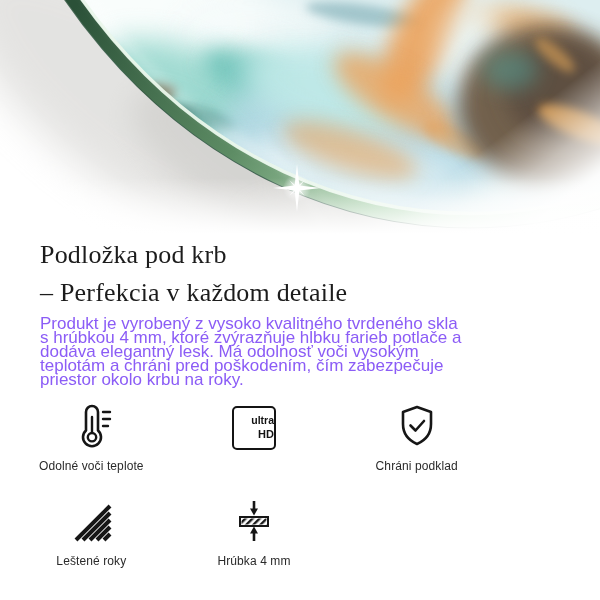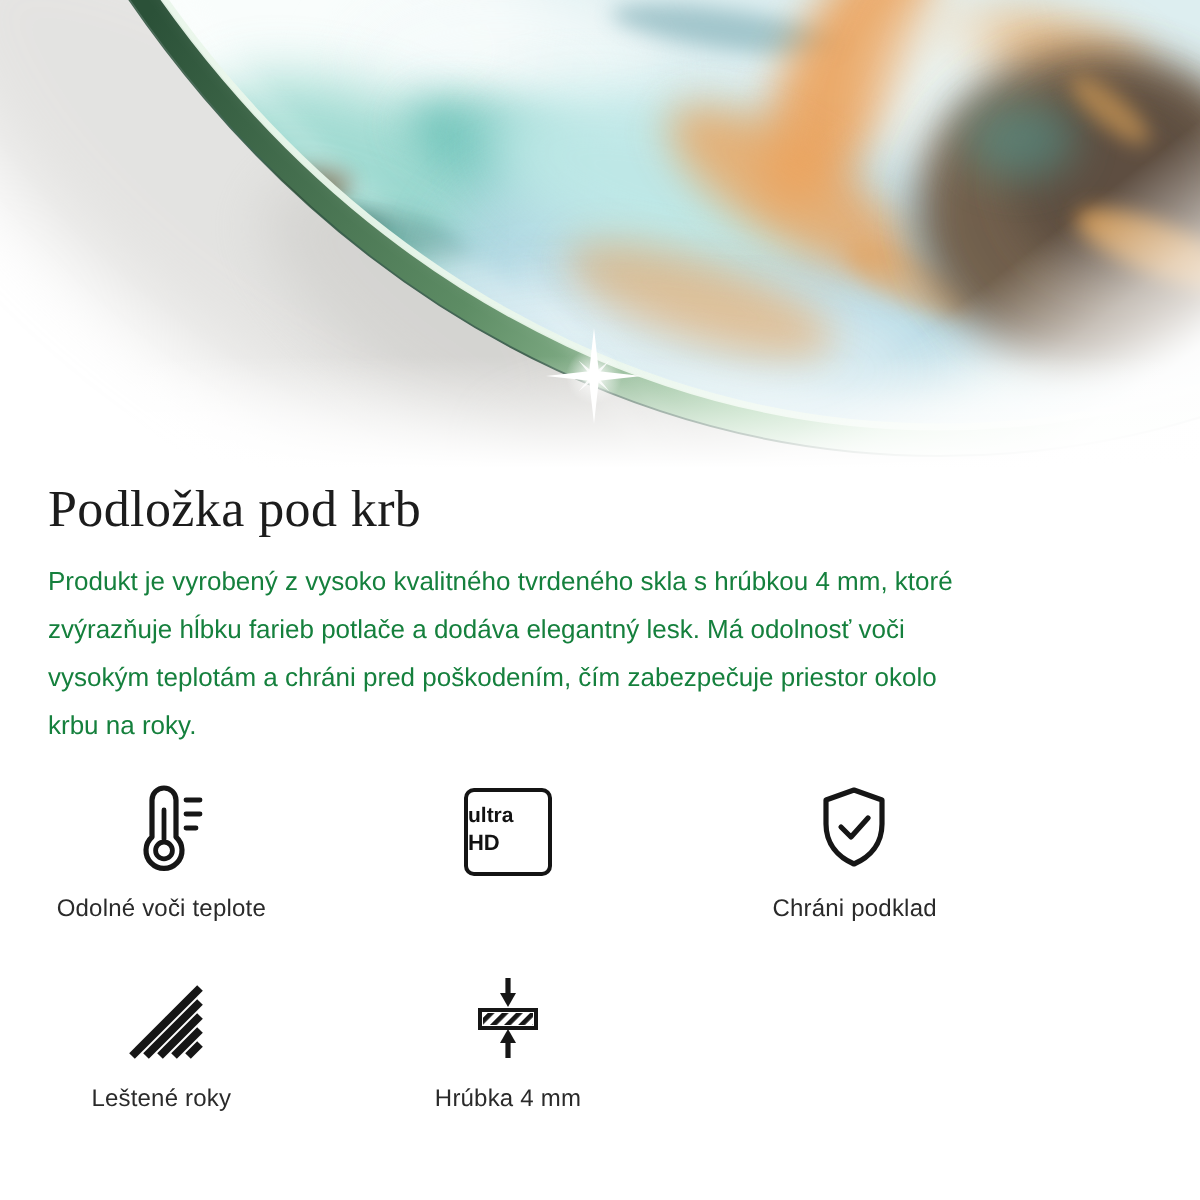--- a/index.html
+++ b/index.html
@@ -1,30 +1,30 @@
 <!DOCTYPE html>
 <html><head>
 <meta charset="utf-8">
 <style>
   html,body{margin:0;padding:0;width:600px;height:600px;background:#ffffff;overflow:hidden;
     font-family:"Liberation Sans",sans-serif;}
   .page{position:relative;width:600px;height:600px;background:#fff;}
   .hero{position:absolute;top:0;left:0;width:600px;height:234px;display:block;}
-  .content{position:absolute;top:234px;left:0;width:508px;box-sizing:border-box;padding:0 24px;}
+  .content{position:absolute;top:234px;left:0;width:508px;box-sizing:border-box;padding:0 40px;}
   h1.title{font-family:"Liberation Serif",serif;font-weight:400;font-size:26px;line-height:38px;
     color:#1c1c1c;margin:2px 0 0 0;letter-spacing:.2px;}
   h1.title span{display:block;}
-  p.desc{font-size:13px;line-height:24px;color:#15803d;margin:5px 0 0 0;max-width:528px;}
+  p.desc{font-size:17px;line-height:14px;color:#8b5cf6;margin:5px 0 0 0;max-width:528px;}
   .features{display:grid;grid-template-columns:repeat(3,1fr);row-gap:24px;
     margin:15px -30px 0 -30px;text-align:center;}
   .feature{display:flex;flex-direction:column;align-items:center;}
   .icon-box{height:48px;display:flex;align-items:flex-end;justify-content:center;}
   .feature-label{margin-top:9px;font-size:12px;color:#2a2a2a;letter-spacing:.1px;}
   .uhd{width:40px;height:40px;border:2.5px solid #141414;border-radius:5px;display:flex;
-    flex-direction:column;align-items:flex-start;justify-content:center;color:#121212;}
+    flex-direction:column;align-items:flex-end;justify-content:center;color:#121212;}
   .uhd .u1{font-size:10.5px;font-weight:700;line-height:11px;}
   .uhd .u2{font-size:11px;font-weight:800;line-height:16px;}
   svg.fi{display:block;}
 </style>
 </head>
 <body>
 
 <div class="page">
 
   <svg class="hero" width="600" height="234" viewBox="0 0 600 234">
@@ -116,20 +116,21 @@
       </g>
     </g>
 
     <rect x="0" y="0" width="600" height="234" fill="url(#fadeDiag)"></rect>
     <rect x="0" y="178" width="600" height="56" fill="url(#fadeBottom)"></rect>
   </svg>
 
   <div class="content">
     <h1 class="title">
       <span>Podložka pod krb</span>
+      <span>– Perfekcia v každom detaile</span>
     </h1>
 
     <p class="desc">Produkt je vyrobený z vysoko kvalitného tvrdeného skla s hrúbkou 4 mm, ktoré zvýrazňuje hĺbku farieb potlače a dodáva elegantný lesk. Má odolnosť voči vysokým teplotám a chráni pred poškodením, čím zabezpečuje priestor okolo krbu na roky.</p>
 
     <div class="features">
 
       <div class="feature">
         <div class="icon-box">
           <svg class="fi" width="48" height="48" viewBox="0 0 48 48" fill="none" stroke="#161616" stroke-width="2.6" stroke-linecap="round" stroke-linejoin="round">
             <path d="M19,10 a6,6 0 0 1 12,0 V28.5 a9,9 0 1 1 -12,0 Z"></path>

